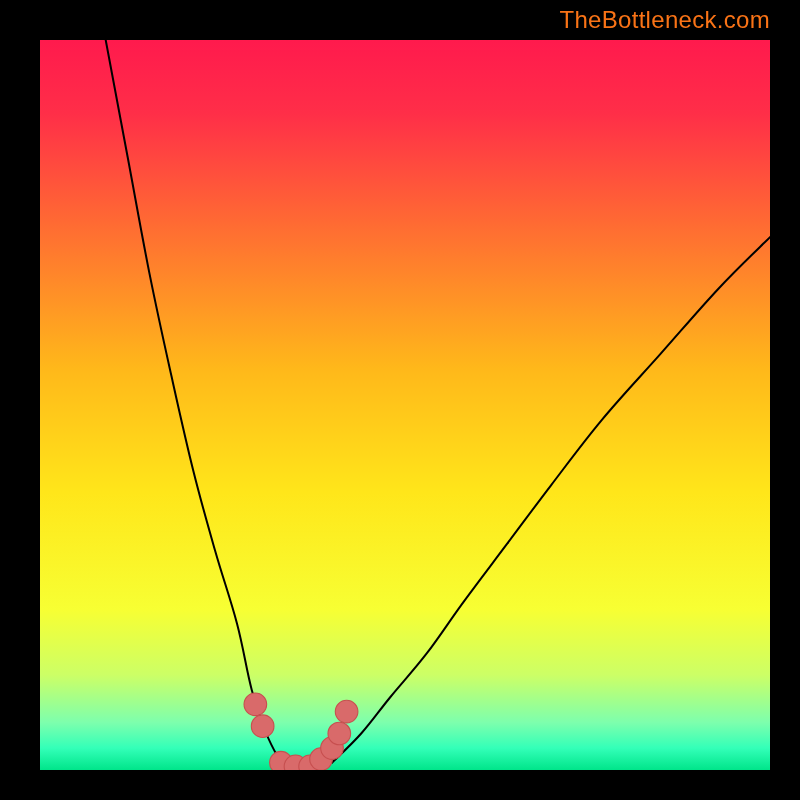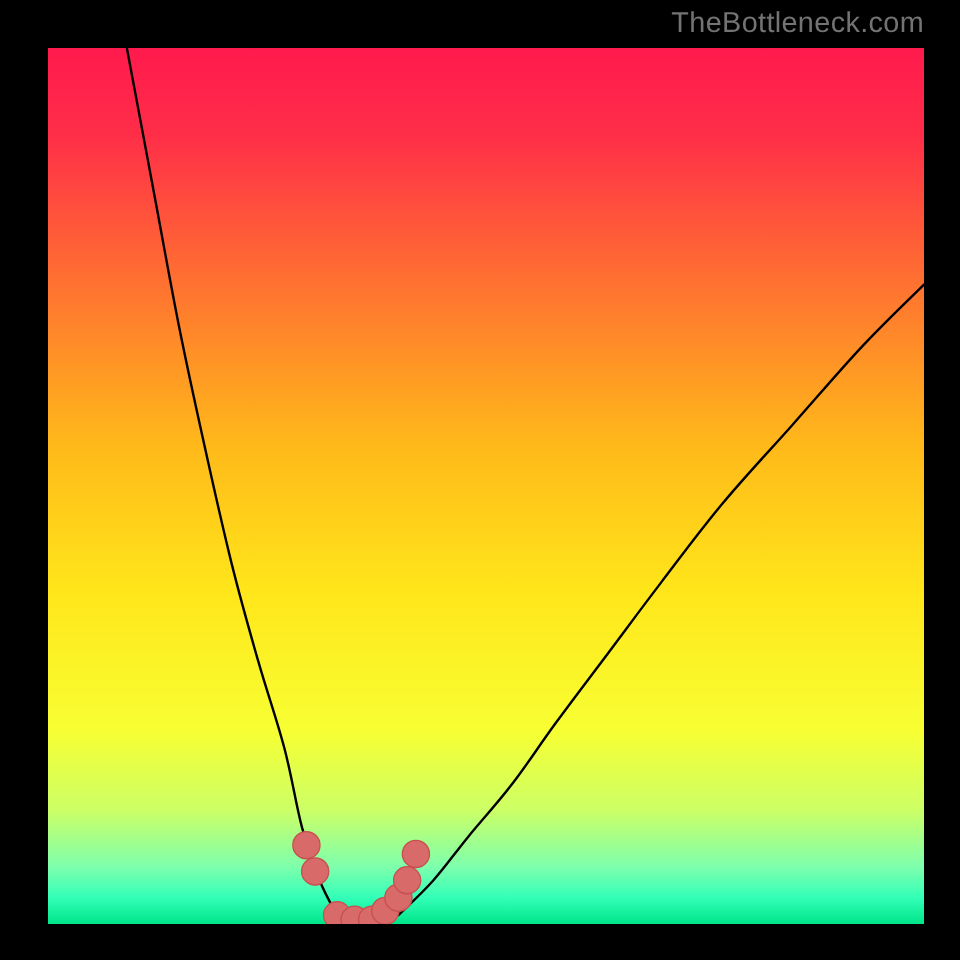--- a/index.html
+++ b/index.html
@@ -28,21 +28,21 @@
   .gradient {
     position: absolute;
     left: 0; top: 0; right: 0; bottom: 0;
   }
   .watermark {
     position: absolute;
     top: 6px;
     right: 30px;
     font-size: 24px;
     font-weight: 500;
-    color: #737373;
+    color: #f97316;
     letter-spacing: 0.3px;
   }
   svg.curves {
     position: absolute;
     left: 0; top: 0;
     width: 100%; height: 100%;
   }
 </style>
 </head>
 <body>

